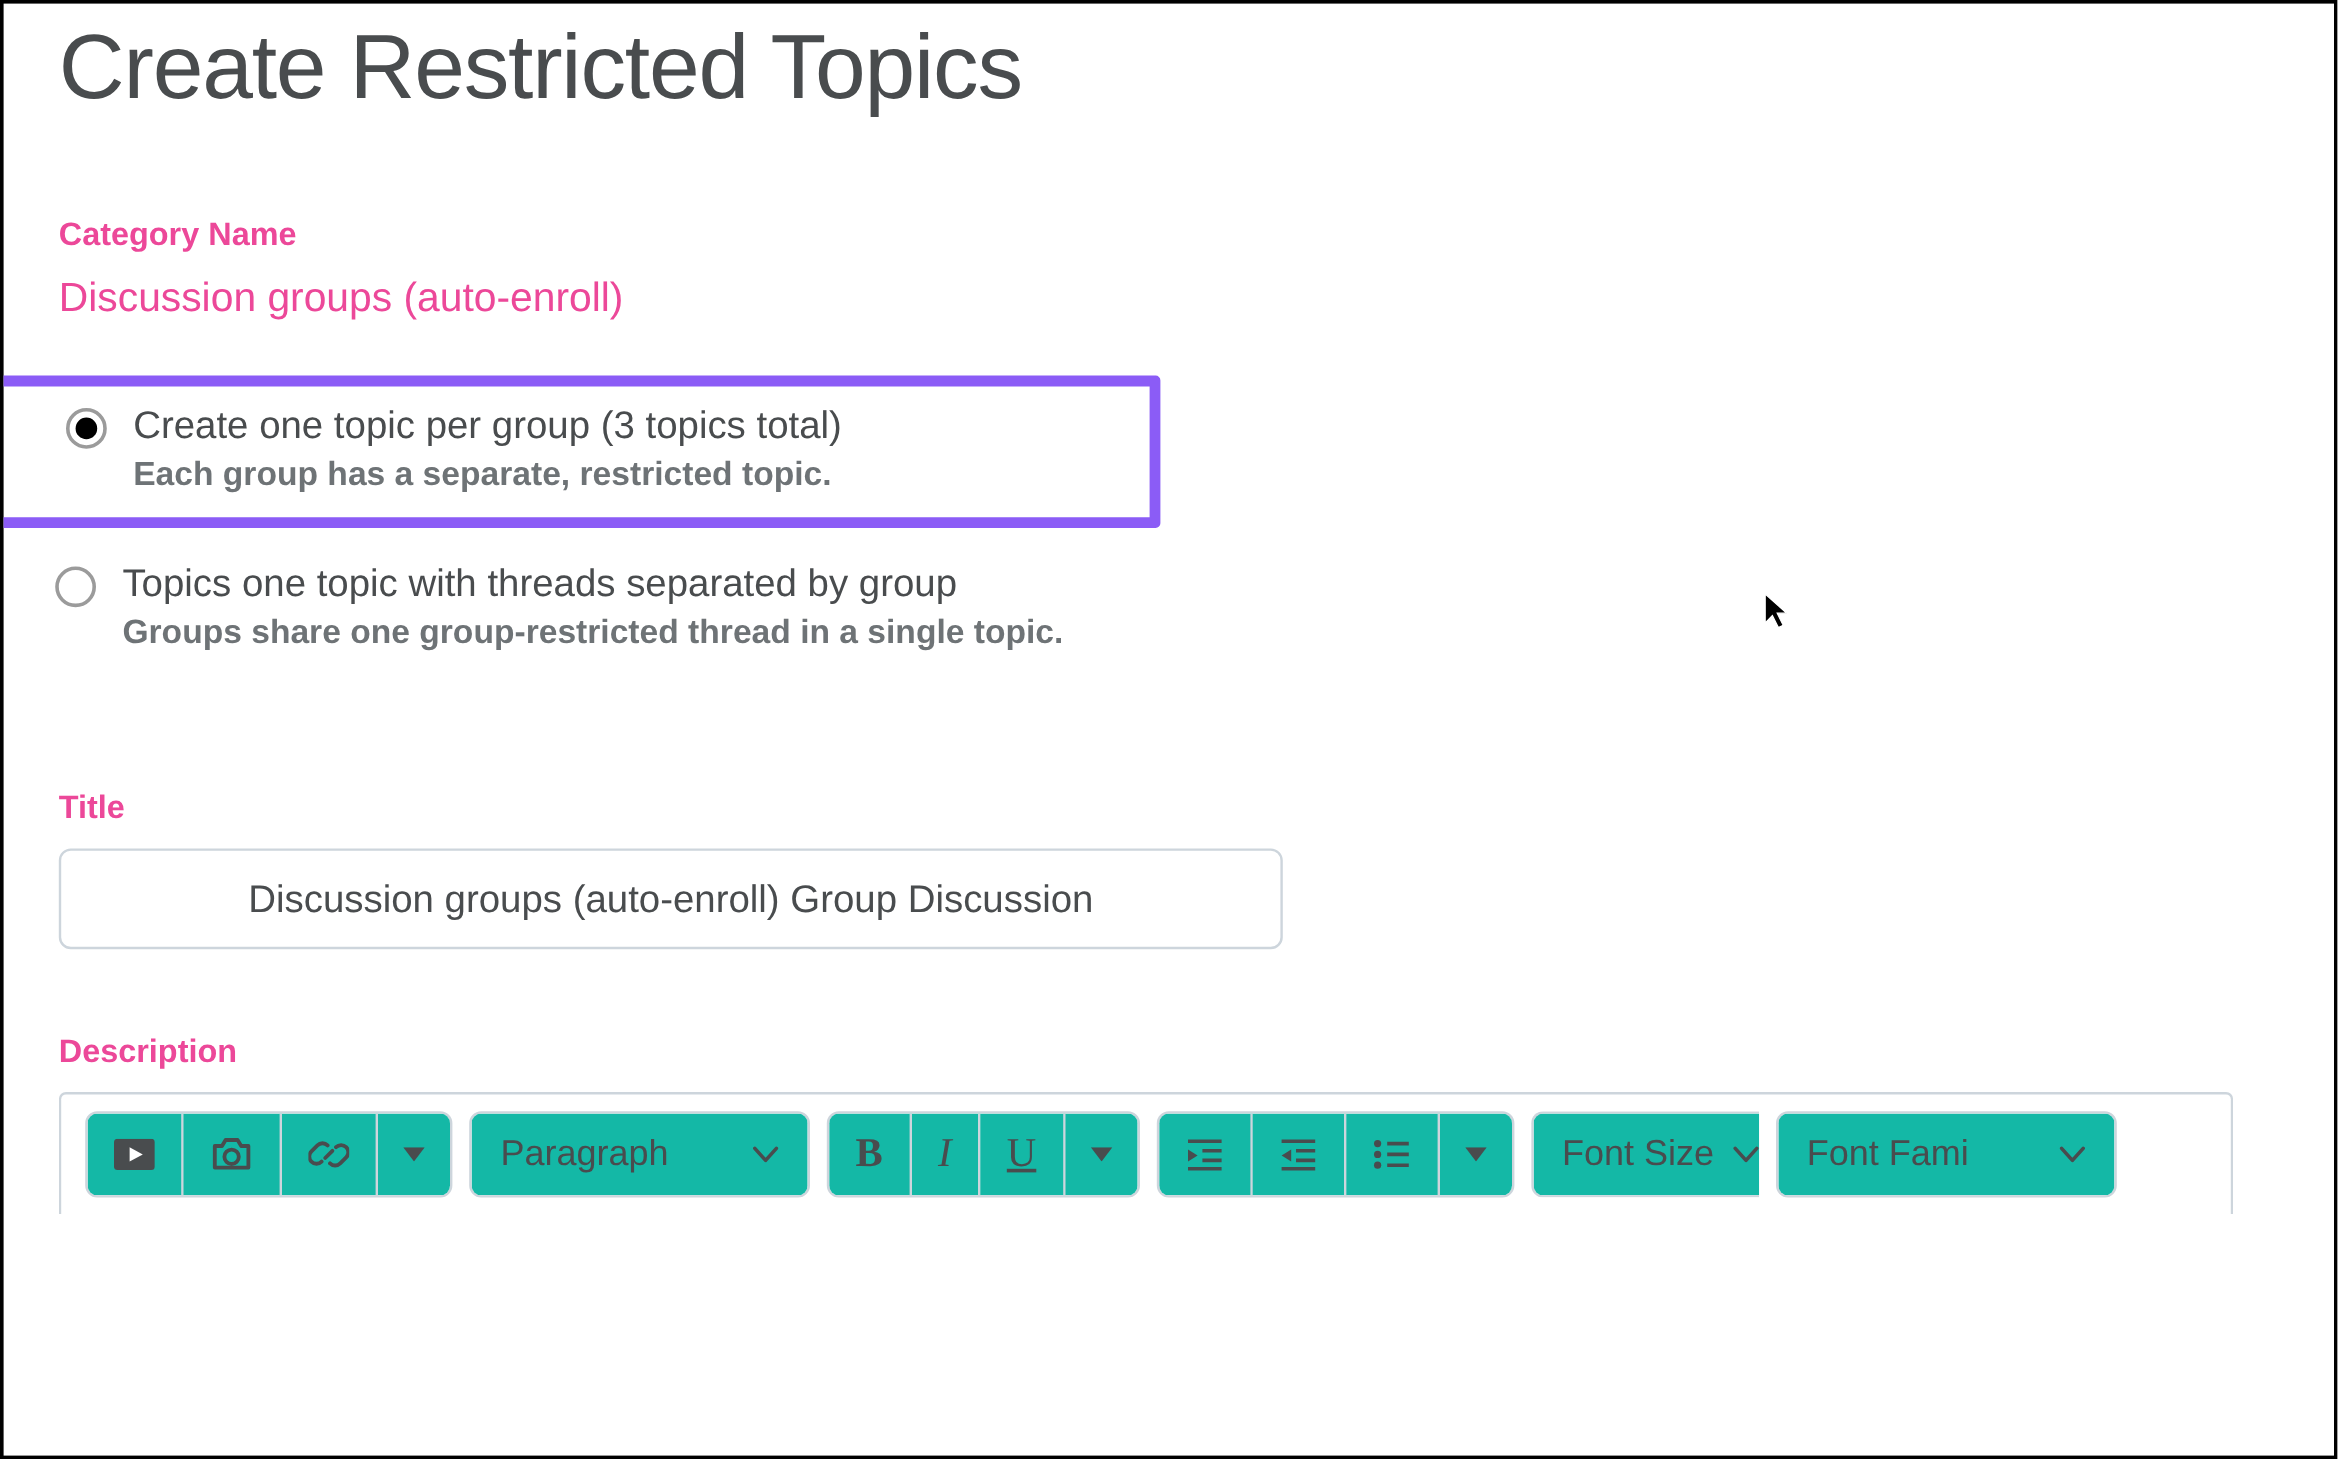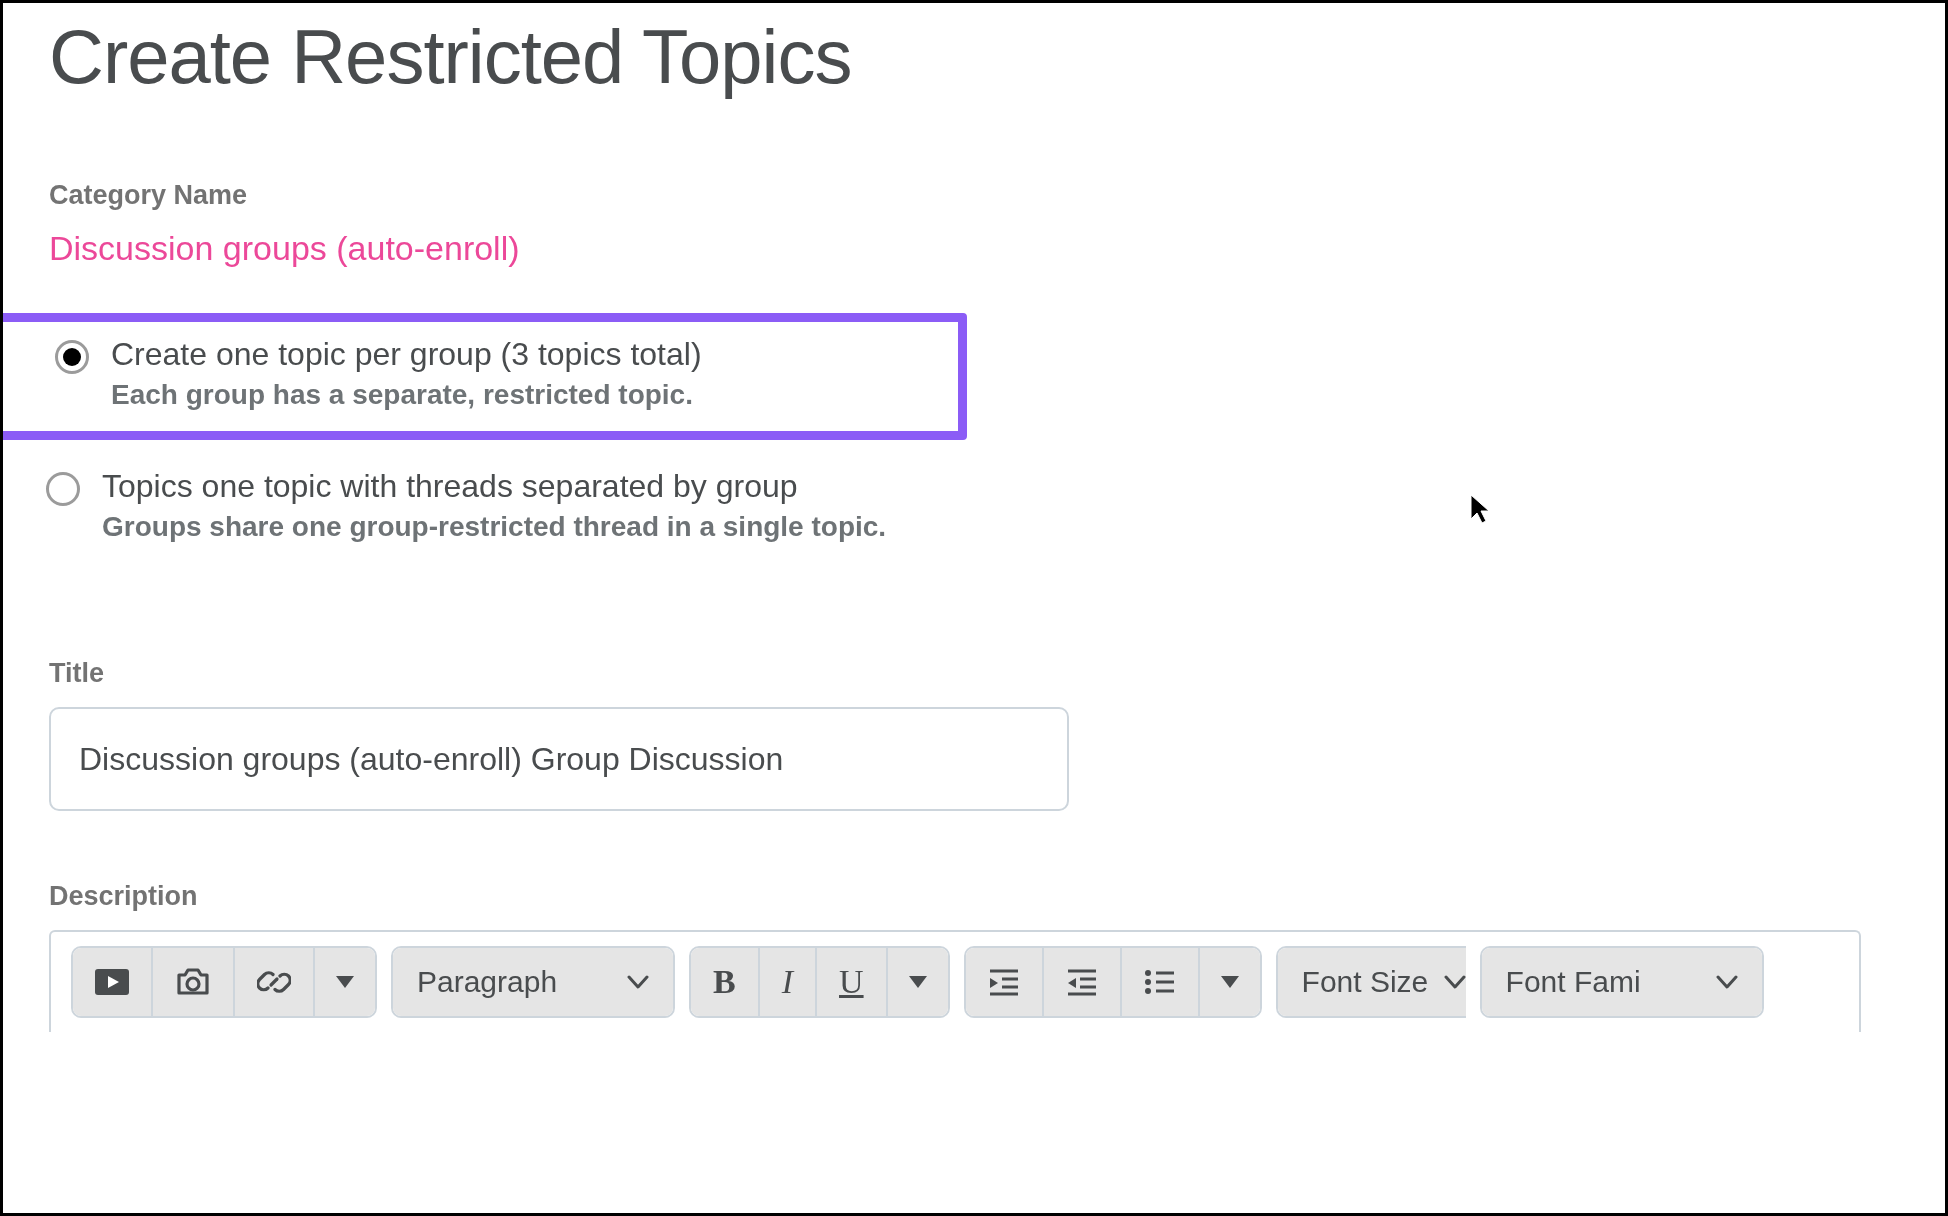--- a/index.html
+++ b/index.html
@@ -22,21 +22,21 @@
     .page-title {
       font-size: 76px;
       font-weight: 400;
       color: #494c4e;
       margin-bottom: 80px;
       letter-spacing: -1px;
     }
     .field-label {
       font-size: 27px;
       font-weight: 700;
-      color: #737373;
+      color: #ec4899;
       margin-bottom: 18px;
     }
     .category-value {
       font-size: 34px;
       font-weight: 400;
       color: #ec4899;
       margin-bottom: 45px;
     }
     .radio-group {
       margin-bottom: 95px;
@@ -87,27 +87,28 @@
       font-weight: 400;
       margin-bottom: 6px;
     }
     .radio-desc {
       font-size: 28px;
       color: #6e7376;
       font-weight: 700;
     }
     .title-input {
       width: 1020px;
-      height: 104px;
+      height: 84px;
       border: 2px solid #cdd5dc;
       border-radius: 10px;
       font-size: 32px;
       padding: 0 28px;
       color: #494c4e;
       font-family: inherit;
+      text-align: center;
     }
     .title-section { margin-bottom: 70px; }
     .editor-container {
       border: 2px solid #cdd5dc;
       border-bottom: none;
       border-top-left-radius: 6px;
       border-top-right-radius: 6px;
       width: calc(100% + 6px);
       margin-left: 0px;
     }
@@ -121,21 +122,21 @@
       display: flex;
       border: 2px solid #cdd5dc;
       border-radius: 10px;
       overflow: hidden;
       height: 72px;
     }
     .tbtn {
       display: flex;
       align-items: center;
       justify-content: center;
-      background: #e5e5e5;
+      background: #14b8a6;
       cursor: pointer;
       border: none;
       border-right: 2px solid #cdd5dc;
       padding: 0 22px;
       height: 100%;
     }
     .tbtn:last-child { border-right: none; }
     .tbtn svg { display: block; }
     .paragraph-btn {
       display: flex;

